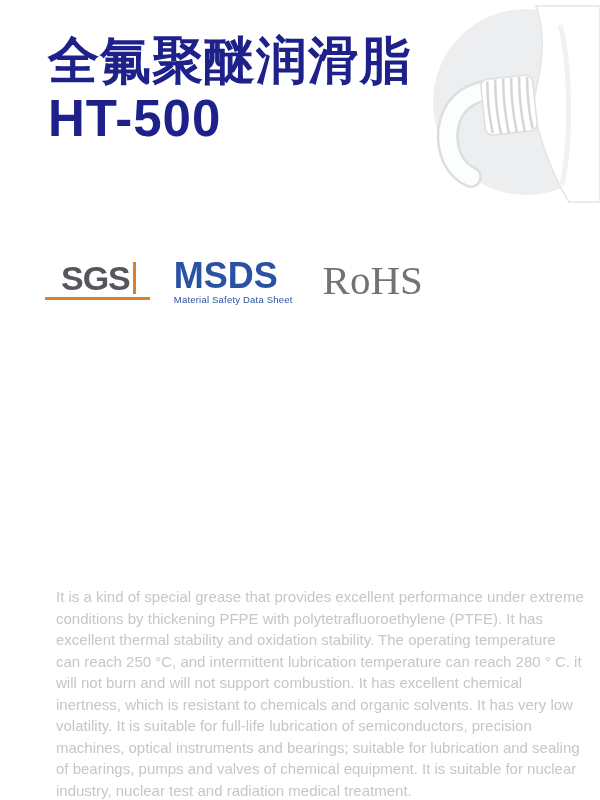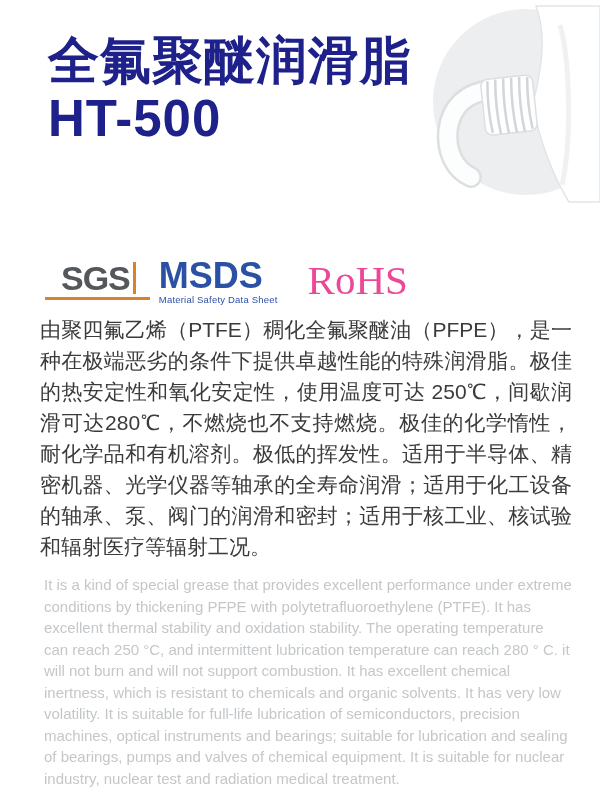--- a/index.html
+++ b/index.html
@@ -27,42 +27,42 @@
   .certs {
     position:absolute; left:45px; top:260px;
     display:flex; align-items:flex-start;
   }
   .sgs { border-bottom:3px solid #d9822b; padding:2px 14px 3px 16px; }
   .sgs-text {
     display:inline-block; font-size:34px; line-height:32px; font-weight:bold;
     color:#54575b; letter-spacing:-1px;
     border-right:3px solid #d9822b; padding-right:3px;
   }
-  .msds { margin-left:9px; }
+  .msds { margin-left:24px; }
   .msds-main {
     font-size:36px; line-height:32px; font-weight:bold;
     color:#2b51a5; letter-spacing:0;
   }
   .msds-sub {
     font-size:9.5px; font-weight:normal; color:#2b51a5;
     margin-top:2px; letter-spacing:0.2px;
   }
   .rohs {
     margin-left:30px; font-family:"Liberation Serif", serif;
-    font-size:41px; line-height:40px; font-weight:400; color:#ec4899;
+    font-size:41px; line-height:40px; font-weight:400; color:#737373;
   }
 
   
   .desc-cn {
     position:absolute; left:40px; top:314px; width:532px; margin:0;
     font-size:21px; line-height:31px; color:#3b3b3b;
     text-align:justify;
   }
   .desc-en {
-    position:absolute; left:40px; top:570px; width:528px; margin:4px;
+    position:absolute; left:40px; top:570px; width:528px; margin:16px;
     font-size:15px; line-height:21.5px; color:#c4c7c9;
   }
 </style>
 </head>
 <body>
 
 <div class="page">
 
   <h1 class="title">
     <span>全氟聚醚润滑脂</span><br>
@@ -99,17 +99,16 @@
     <div class="sgs">
       <span class="sgs-text">SGS</span>
     </div>
     <div class="msds">
       <div class="msds-main">MSDS</div>
       <div class="msds-sub">Material Safety Data Sheet</div>
     </div>
     <div class="rohs">RoHS</div>
   </div>
 
-  <p class="desc-cn">由聚四氟乙烯（PTFE）稠化全氟聚醚油（PFPE），是一种在极端恶劣的条件下提供卓越性能的特殊润滑脂。极佳的热安定性和氧化安定性，使用温度可达 250℃，间歇润滑可达280℃，不燃烧也不支持燃烧。极佳的化学惰性，耐化学品和有机溶剂。极低的挥发性。适用于半导体、精密机器、光学仪器等轴承的全寿命润滑；适用于化工设备的轴承、泵、阀门的润滑和密封；适用于核工业、核试验和辐射医疗等辐射工况。</p>
 
   <p class="desc-en">It is a kind of special grease that provides excellent performance under extreme conditions by thickening PFPE with polytetrafluoroethylene (PTFE). It has excellent thermal stability and oxidation stability. The operating temperature can reach 250 °C, and intermittent lubrication temperature can reach 280 ° C. it will not burn and will not support combustion. It has excellent chemical inertness, which is resistant to chemicals and organic solvents. It has very low volatility. It is suitable for full-life lubrication of semiconductors, precision machines, optical instruments and bearings; suitable for lubrication and sealing of bearings, pumps and valves of chemical equipment. It is suitable for nuclear industry, nuclear test and radiation medical treatment.</p>
 
 </div>
 
 </body></html>

